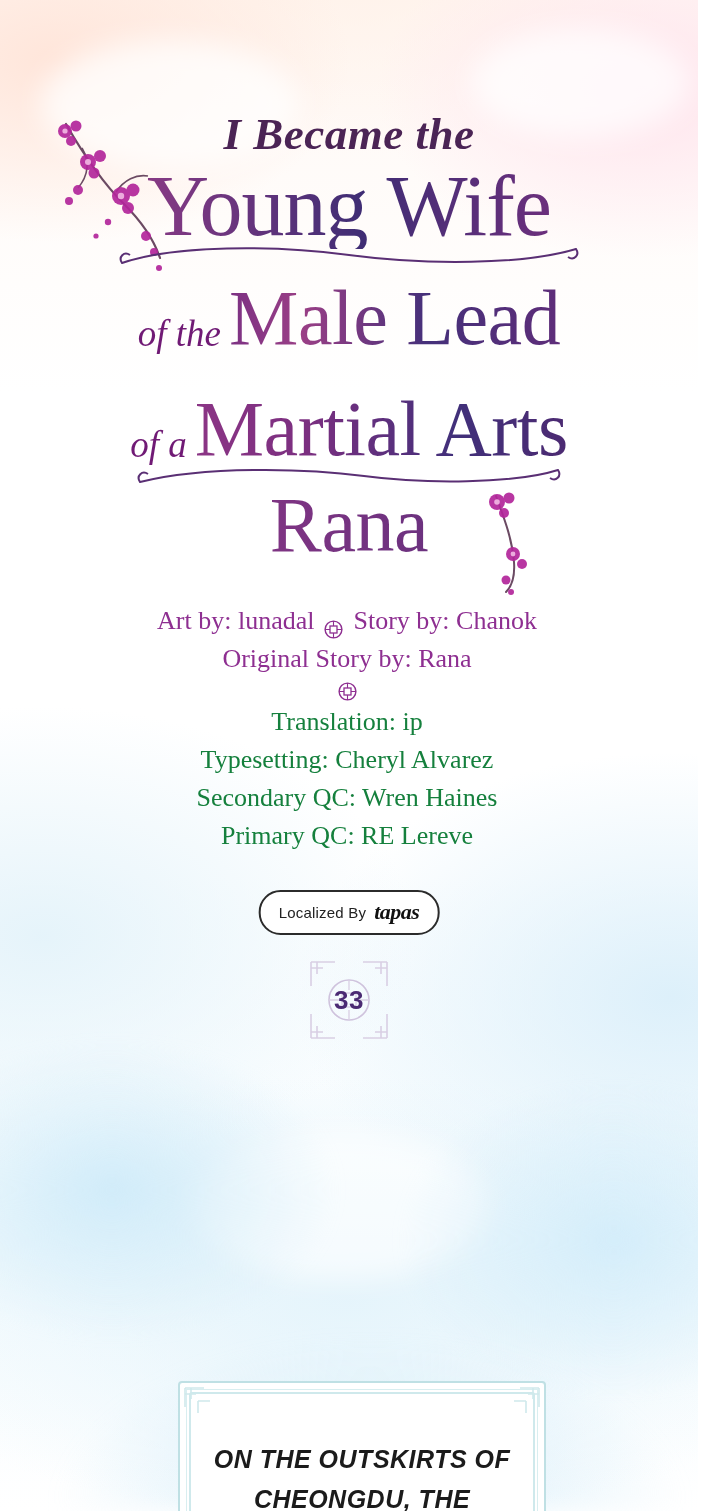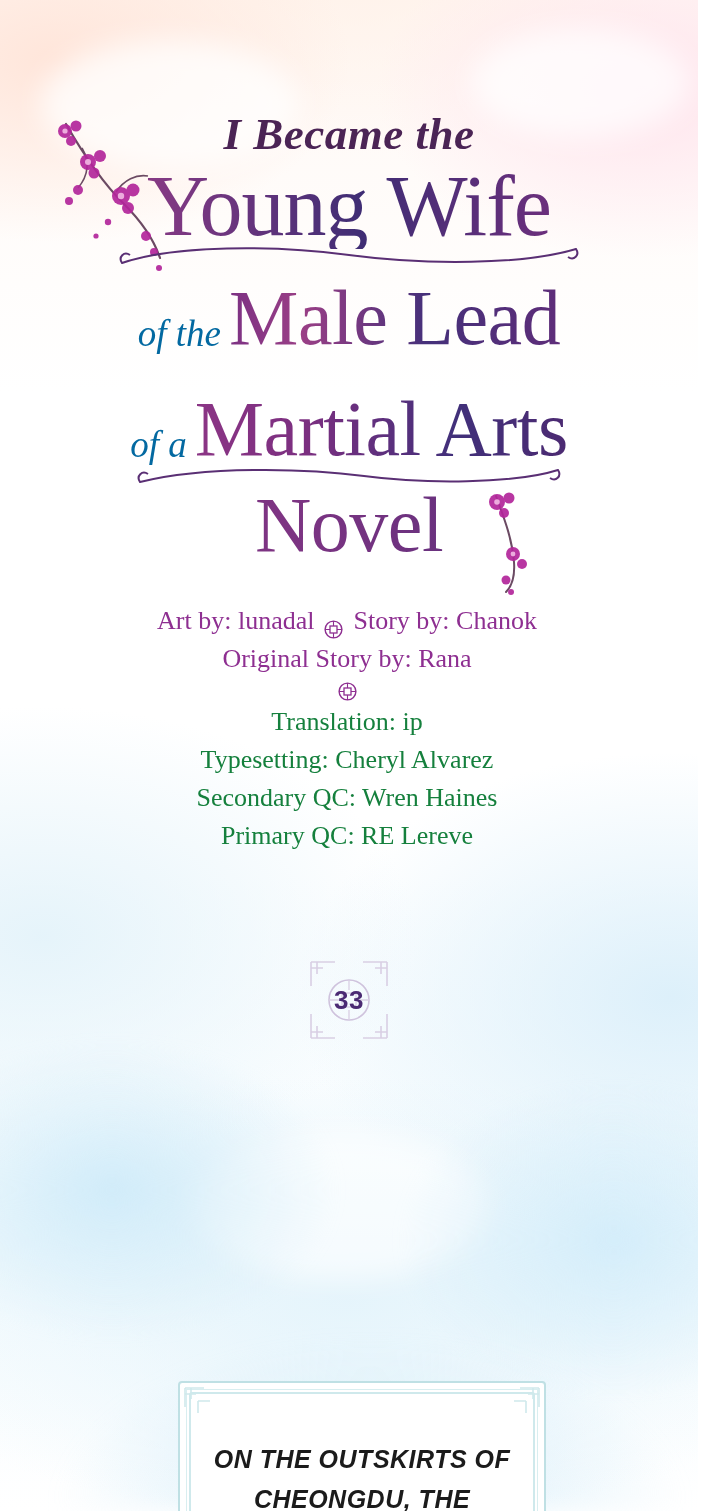--- a/index.html
+++ b/index.html
@@ -96,21 +96,21 @@
   .t3wrap {
     display: flex;
     align-items: flex-end;
     justify-content: center;
     gap: 8px;
     margin-top: 2px;
   }
   .small-ital {
     font-style: italic;
     font-size: 37px;
-    color: #0369a1;
+    color: #701a75;
     padding-bottom: 8px;
   }
   .t3 {
     font-size: 78px;
     letter-spacing: -0.5px;
     background: linear-gradient(90deg,#7c3183 0%, #9a3f86 22%, #45307a 60%, #5e2d79 100%);
     -webkit-background-clip: text;
     background-clip: text;
     color: transparent;
   }
@@ -349,21 +349,21 @@
       <span class="small-ital">of a</span>
       <span class="t4">Martial Arts</span>
     </div>
 
     <svg class="swirl2" viewBox="0 0 430 26">
       <path d="M6 18 C70 2, 170 4, 230 12 C290 20, 380 20, 424 6" stroke="#5a2f74" stroke-width="2" fill="none" stroke-linecap="round"></path>
       <path d="M6 18 C2 12, 8 6, 14 10" stroke="#5a2f74" stroke-width="2" fill="none"></path>
       <path d="M424 6 C428 12, 422 18, 416 14" stroke="#5a2f74" stroke-width="2" fill="none"></path>
     </svg>
 
-    <div class="t-line t5">Novel</div>
+    <div class="t-line t5">Rana</div>
   </div>
 
   <div class="credits">
     <div class="row">
       <span>Art by: lunadal</span>
       <span class="coin">
         <svg width="19" height="19" viewBox="0 0 19 19">
           <circle cx="9.5" cy="9.5" r="8.4" fill="none" stroke="#8e2f91" stroke-width="1.4"></circle>
           <rect x="6" y="6" width="7" height="7" fill="none" stroke="#8e2f91" stroke-width="1.3"></rect>
           <path d="M9.5 1.1 L9.5 6 M9.5 13 L9.5 17.9 M1.1 9.5 L6 9.5 M13 9.5 L17.9 9.5" stroke="#8e2f91" stroke-width="1.1"></path>
@@ -382,20 +382,24 @@
         </svg>
       </span>
     </div>
 
     <div class="staff">Translation: ip</div>
     <div class="staff">Typesetting: Cheryl Alvarez</div>
     <div class="staff">Secondary QC: Wren Haines</div>
     <div class="staff">Primary QC: RE Lereve</div>
   </div>
 
+  <div class="tapas">
+    <span class="lb">Localized By</span>
+    <span class="brand">tapas</span>
+  </div>
 
   <div class="medallion">
     <svg width="80" height="80" viewBox="0 0 80 80">
       <g stroke="#d9cfe4" stroke-width="1.6" fill="none">
         <path d="M2 2 H26 M2 2 V26 M8 2 V14 M2 8 H14"></path>
         <path d="M78 2 H54 M78 2 V26 M72 2 V14 M78 8 H66"></path>
         <path d="M2 78 H26 M2 78 V54 M8 78 V66 M2 72 H14"></path>
         <path d="M78 78 H54 M78 78 V54 M72 78 V66 M78 72 H66"></path>
       </g>
       <circle cx="40" cy="40" r="20" fill="none" stroke="#cfc3dd" stroke-width="1.6"></circle>

